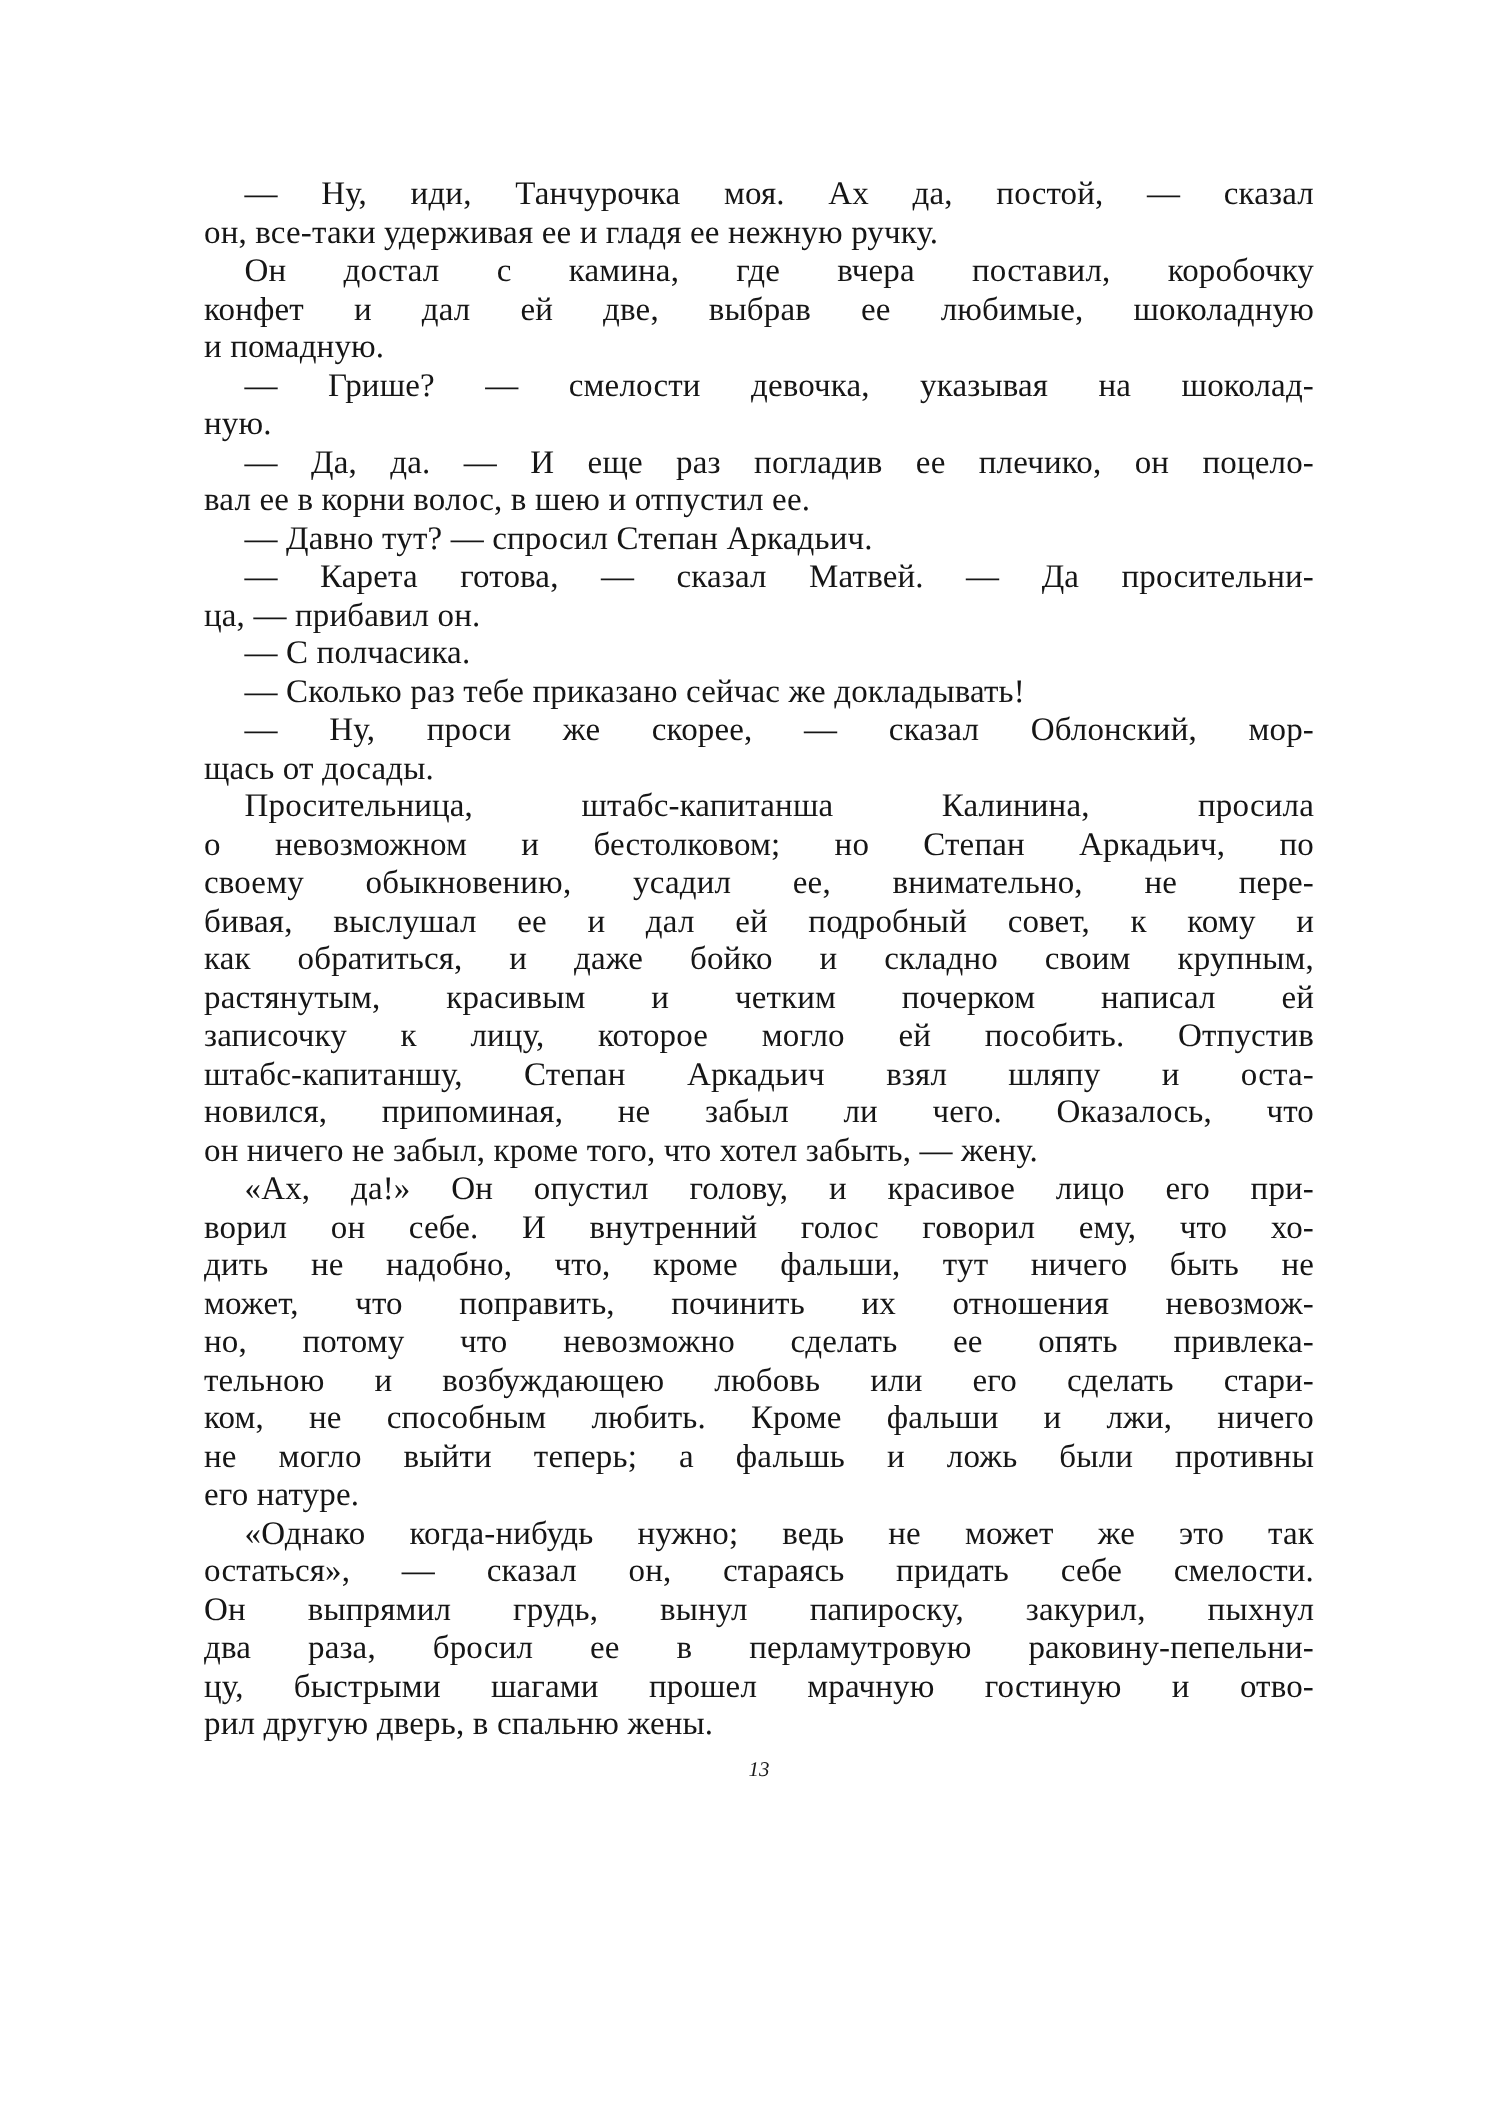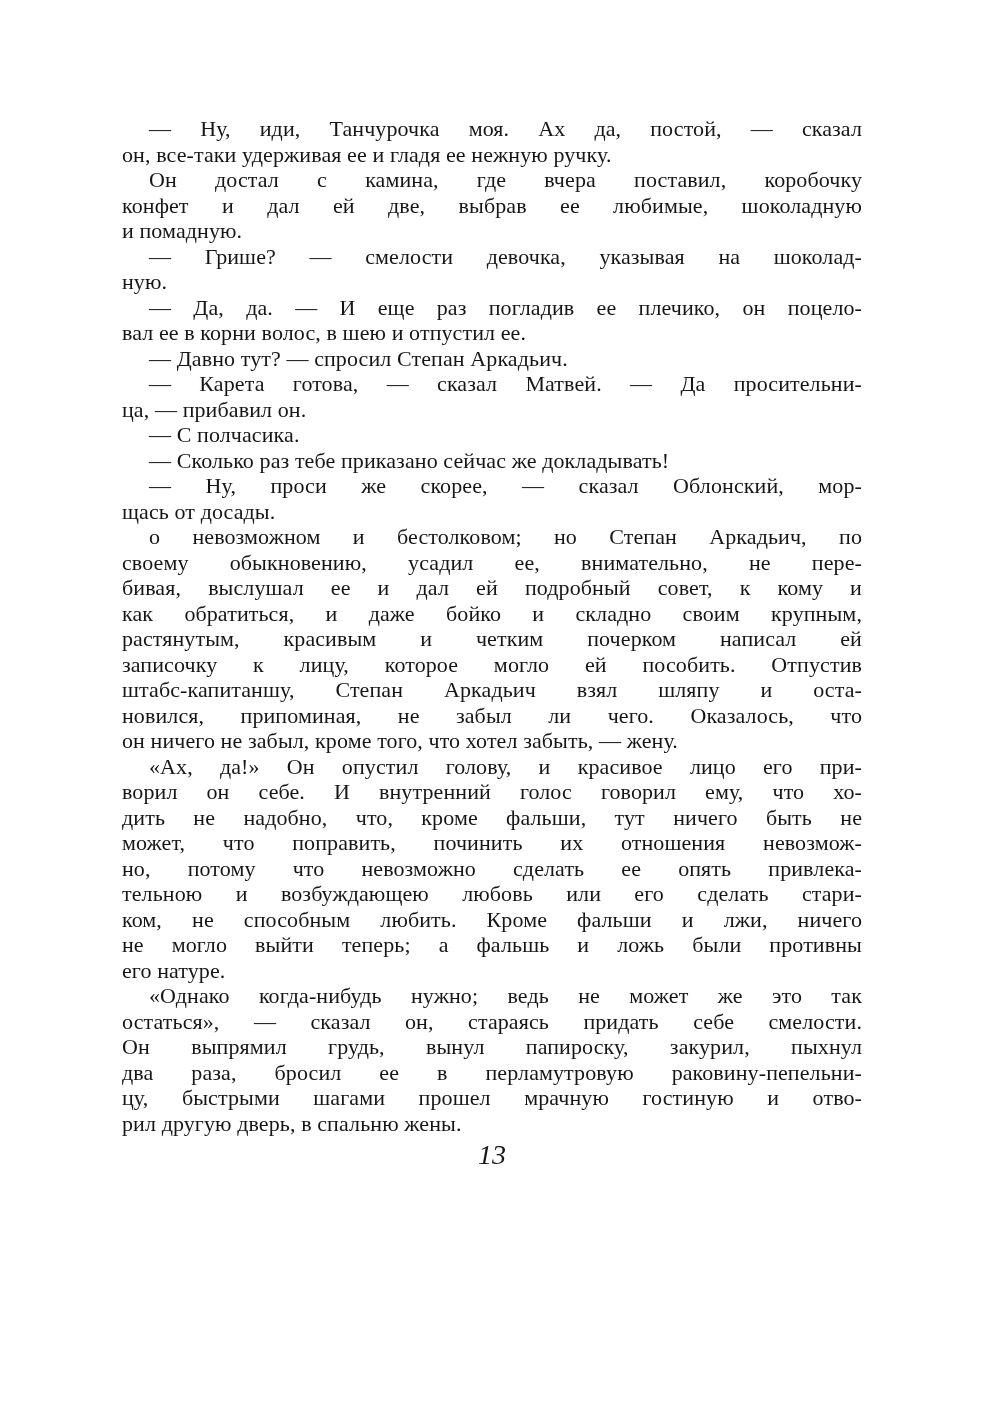--- a/index.html
+++ b/index.html
@@ -10,21 +10,21 @@
     position: relative;
     width: 1000px;
     height: 1417px;
     background: #ffffff;
     color: #161616;
     font-family: "Liberation Serif", "DejaVu Serif", serif;
     overflow: hidden;
   }
   .text-block {
     position: absolute;
-    left: 122px;
+    left: 136px;
     top: 116px;
     width: 740px;
   }
   .para {
     margin: 0;
     padding: 0;
   }
   .line {
     font-size: 22px;
     line-height: 25.5px;
@@ -37,21 +37,21 @@
     text-align-last: left;
     -moz-text-align-last: left;
   }
   .para .line:first-child {
     text-indent: 27px;
   }
   .folio {
     margin-top: 6px;
     text-align: center;
     font-style: italic;
-    font-size: 28px;
+    font-size: 14px;
     line-height: 26px;
     color: #1a1a1a;
   }
 </style>
 </head>
 <body>
 
 <div class="text-block">
 
   <div class="para">
@@ -82,20 +82,21 @@
       <div class="line last">— С полчасика.</div>
     </div>
     <div class="para">
       <div class="line last">— Сколько раз тебе приказано сейчас же докладывать!</div>
     </div>
     <div class="para">
       <div class="line">— Ну, проси же скорее, — сказал Облонский, мор-</div>
       <div class="line last">щась от досады.</div>
     </div>
     <div class="para">
+      <div class="line">Просительница, штабс-капитанша Калинина, просила</div>
       <div class="line">о невозможном и бестолковом; но Степан Аркадьич, по</div>
       <div class="line">своему обыкновению, усадил ее, внимательно, не пере-</div>
       <div class="line">бивая, выслушал ее и дал ей подробный совет, к кому и</div>
       <div class="line">как обратиться, и даже бойко и складно своим крупным,</div>
       <div class="line">растянутым, красивым и четким почерком написал ей</div>
       <div class="line">записочку к лицу, которое могло ей пособить. Отпустив</div>
       <div class="line">штабс-капитаншу, Степан Аркадьич взял шляпу и оста-</div>
       <div class="line">новился, припоминая, не забыл ли чего. Оказалось, что</div>
       <div class="line last">он ничего не забыл, кроме того, что хотел забыть, — жену.</div>
     </div>

